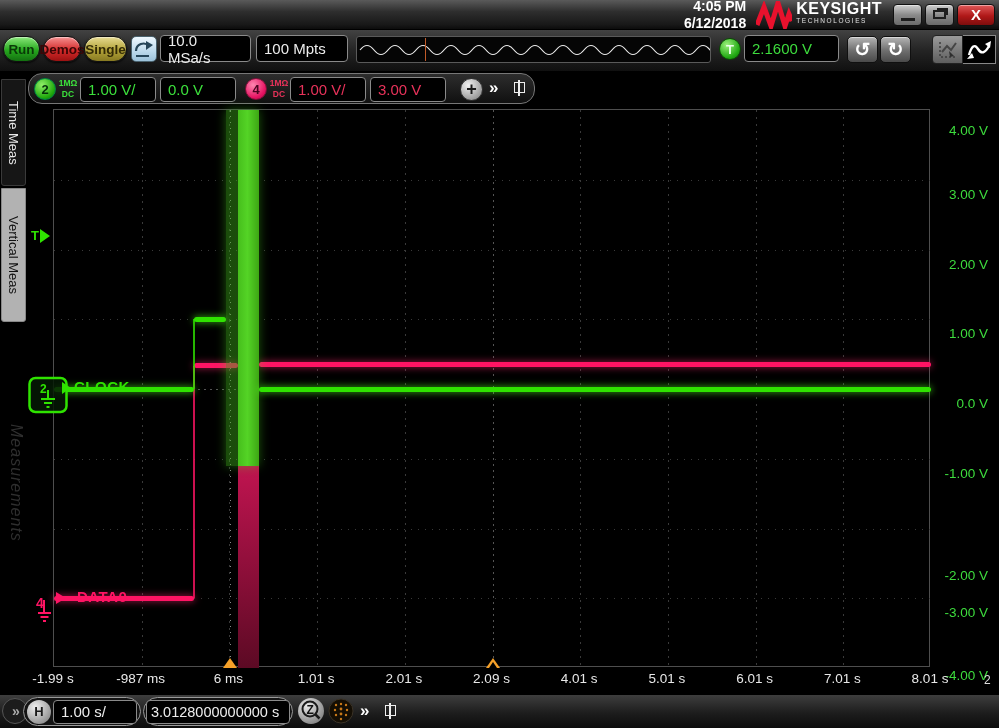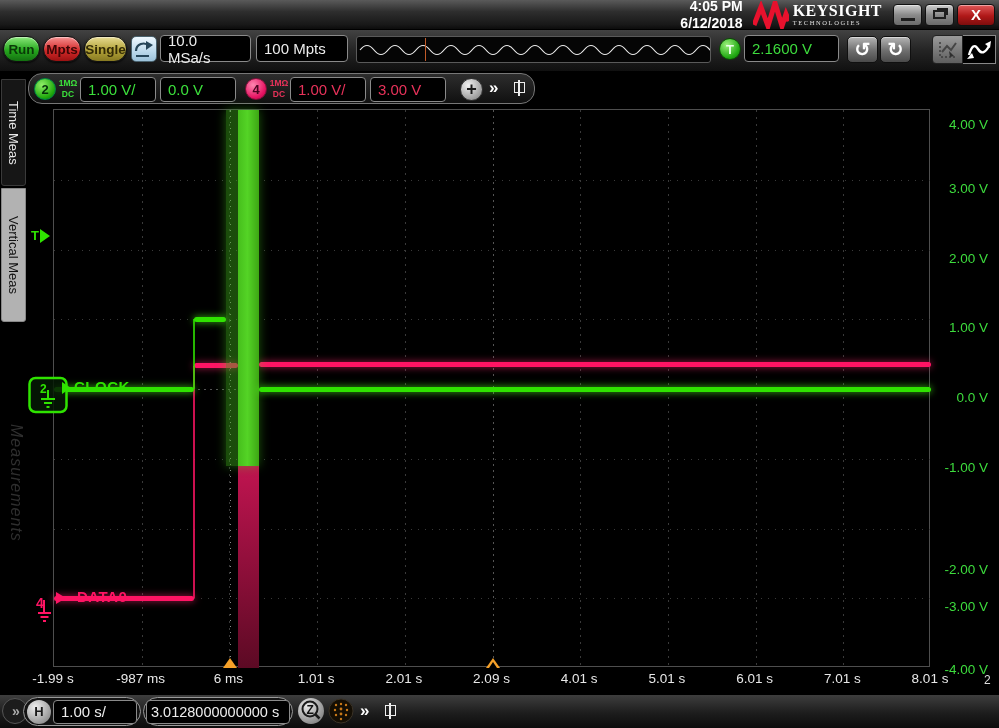--- a/index.html
+++ b/index.html
@@ -5,21 +5,21 @@
   html,body{margin:0;padding:0;background:#000;width:999px;height:728px;overflow:hidden;
     font-family:"Liberation Sans",sans-serif;-webkit-font-smoothing:antialiased;position:relative;}
   *{box-sizing:border-box;}
 
   
   #menubar{position:absolute;left:0;top:0;width:999px;height:30px;
     background:linear-gradient(#5a5a5a,#2e2e2e 40%,#181818 85%,#0c0c0c);
     display:flex;align-items:center;color:#fff;border-bottom:1px solid #000;}
   .menu-item{padding:0 9px;font-size:14px;letter-spacing:.2px;cursor:default;}
   #clock{margin-left:auto;text-align:right;font-size:14px;line-height:1.2;color:#fff;font-weight:bold;}
-  #logo{display:flex;align-items:center;margin:0 8px 0 10px;font-family:Liberation Serif, serif;}
+  #logo{display:flex;align-items:flex-start;margin:0 8px 0 10px;}
   #logo-text{line-height:1;margin-left:4px;}
   #brand{font-weight:bold;font-size:16px;letter-spacing:.5px;color:#fff;}
   #brand-sub{font-size:6.5px;letter-spacing:1.6px;color:#e0e0e0;margin-top:1px;}
   .winbtn{height:22px;border-radius:4px;margin-left:3px;display:flex;align-items:center;justify-content:center;
     border:1px solid #111;box-shadow:inset 0 1px 0 rgba(255,255,255,.45);}
   .winbtn.gray{width:29px;background:linear-gradient(#cfcfcf,#8a8a8a 50%,#6a6a6a);}
   #close-btn{width:38px;background:linear-gradient(#e05a5a,#b01818 55%,#7d0d0d);color:#fff;
     font-weight:bold;font-size:15px;margin-right:4px;}
   .min-glyph{width:14px;height:3px;background:#1d1d1d;margin-top:10px;}
   .max-glyph{width:13px;height:9px;border:2px solid #1d1d1d;box-shadow:3px -3px 0 -1px #1d1d1d;}
@@ -102,21 +102,21 @@
     box-shadow:0 0 10px rgba(70,220,30,.4);}
   .burst-4{background:linear-gradient(to bottom,#c01450,#8a0e38 55%,#5c0a24);}
   .trigline{width:1px;background-image:repeating-linear-gradient(to bottom,#8a8a8a 0 1.5px,transparent 1.5px 6px);}
   .tri{width:0;height:0;border-left:7px solid transparent;border-right:7px solid transparent;
     border-bottom:10px solid #f5a028;}
   .tri-hollow{position:relative;}
   .tri-hollow:after{content:"";position:absolute;left:-4px;top:4px;width:0;height:0;
     border-left:4px solid transparent;border-right:4px solid transparent;border-bottom:6px solid #000;}
 
   
-  #yaxis{position:absolute;left:934px;top:118px;width:60px;height:558px;}
+  #yaxis{position:absolute;left:934px;top:124px;width:60px;height:558px;}
   .ylab{position:absolute;right:6px;transform:translateY(-50%);color:#3ddc3d;font-size:13.5px;white-space:nowrap;}
   #xaxis{position:absolute;left:53px;top:671px;width:877px;height:20px;}
   .xlab{position:absolute;transform:translateX(-50%);color:#e8e8e8;font-size:13.5px;white-space:nowrap;}
   #corner-num{position:absolute;left:984px;top:673px;color:#ddd;font-size:12px;}
 
   
   #tmarker{position:absolute;left:31px;top:228px;color:#2fe300;font-weight:bold;font-size:13px;
     display:flex;align-items:center;}
   #tmarker .arr{width:0;height:0;border-top:7px solid transparent;border-bottom:7px solid transparent;
     border-left:10px solid #2fe300;margin-left:1px;}
@@ -169,21 +169,21 @@
   <div class="winbtn gray">
       <span class="max-glyph"></span>
     </div>
   <div class="winbtn" id="close-btn">
       <span>X</span>
     </div>
 </nav>
 
 <div id="toolbar">
   <div class="pill" id="run-btn">Run</div>
-  <div class="pill" id="stop-btn">Mpts</div>
+  <div class="pill" id="stop-btn">Demos</div>
   <div class="pill" id="single-btn">Single</div>
   <div id="touch-btn">
     <svg width="24" height="24" viewBox="0 0 24 24">
       <path d="M4,14 A7.5,7.5 0 0 1 17,9" fill="none" stroke="#26465a" stroke-width="2.2"></path>
       <polygon points="14,4 21,8 14,13" fill="#26465a"></polygon>
       <path d="M4,19 h13" stroke="#26465a" stroke-width="2"></path>
     </svg>
   </div>
   <div class="blackfield" id="rate-field">10.0 MSa/s</div>
   <div class="blackfield" id="depth-field">100 Mpts</div>

